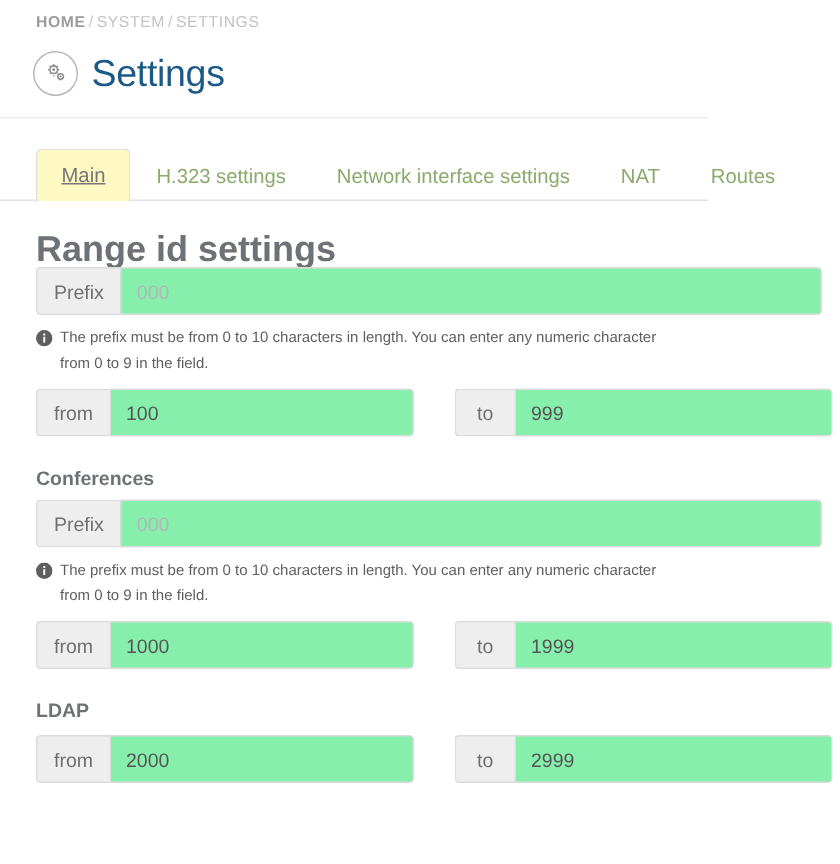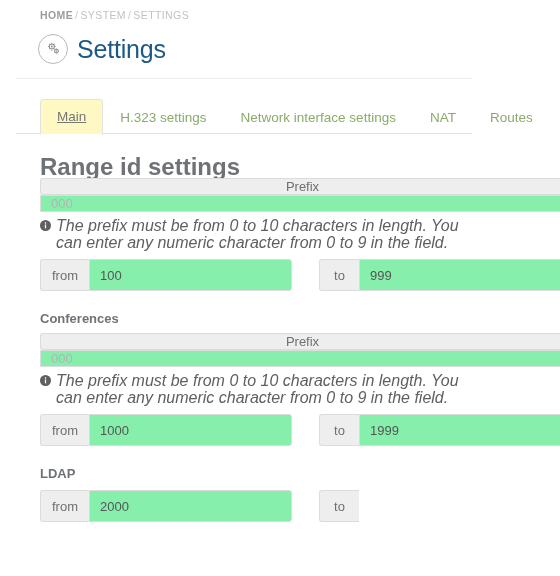--- a/index.html
+++ b/index.html
@@ -14,21 +14,20 @@
     font-family: "Liberation Sans", sans-serif;
     color: #333333;
     overflow: hidden;
   }
 
   .page {
     position: relative;
     width: 472px;
     height: 576px;
     box-sizing: border-box;
-    padding-left: 16px;
   }
 
   
   .breadcrumb {
     padding: 8px 0 0 24px;
     font-size: 10.5px;
     letter-spacing: 0.4px;
     line-height: 14px;
     white-space: nowrap;
   }
@@ -146,21 +145,20 @@
   }
 
   
   .input-group {
     display: flex;
     align-items: stretch;
     height: 32px;
   }
   .input-group.full {
     width: 524px;
-    flex-direction: column;
   }
   .addon {
     background: #eeeeee;
     border: 1px solid #dcdcdc;
     border-right: none;
     border-radius: 3px 0 0 3px;
     font-size: 13px;
     color: #6f6f6f;
     padding: 0 11px;
     display: flex;
@@ -185,25 +183,24 @@
   }
   .field::placeholder {
     color: #b4b4b4;
     opacity: 1;
   }
 
   .help {
     display: flex;
     align-items: flex-start;
     margin: 7px 0 0 0;
-    font-size: 16px;
+    font-size: 10px;
     line-height: 17px;
     color: #5f5f5f;
     max-width: 524px;
-    font-style: italic;
   }
   .info-icon {
     flex: 0 0 auto;
     width: 11px;
     height: 11px;
     margin: 3px 5px 0 0;
   }
 
   .range-row {
     display: flex;
@@ -319,18 +316,19 @@
     <div class="range-row">
       <div class="range-col">
         <div class="input-group">
           <span class="addon">from</span>
           <input class="field" type="text" value="2000" style="">
         </div>
       </div>
       <div class="range-col">
         <div class="input-group">
           <span class="addon">to</span>
+          <input class="field" type="text" value="2999" style="">
         </div>
       </div>
     </div>
 
   </div>
 </div>
 
 </body></html>

